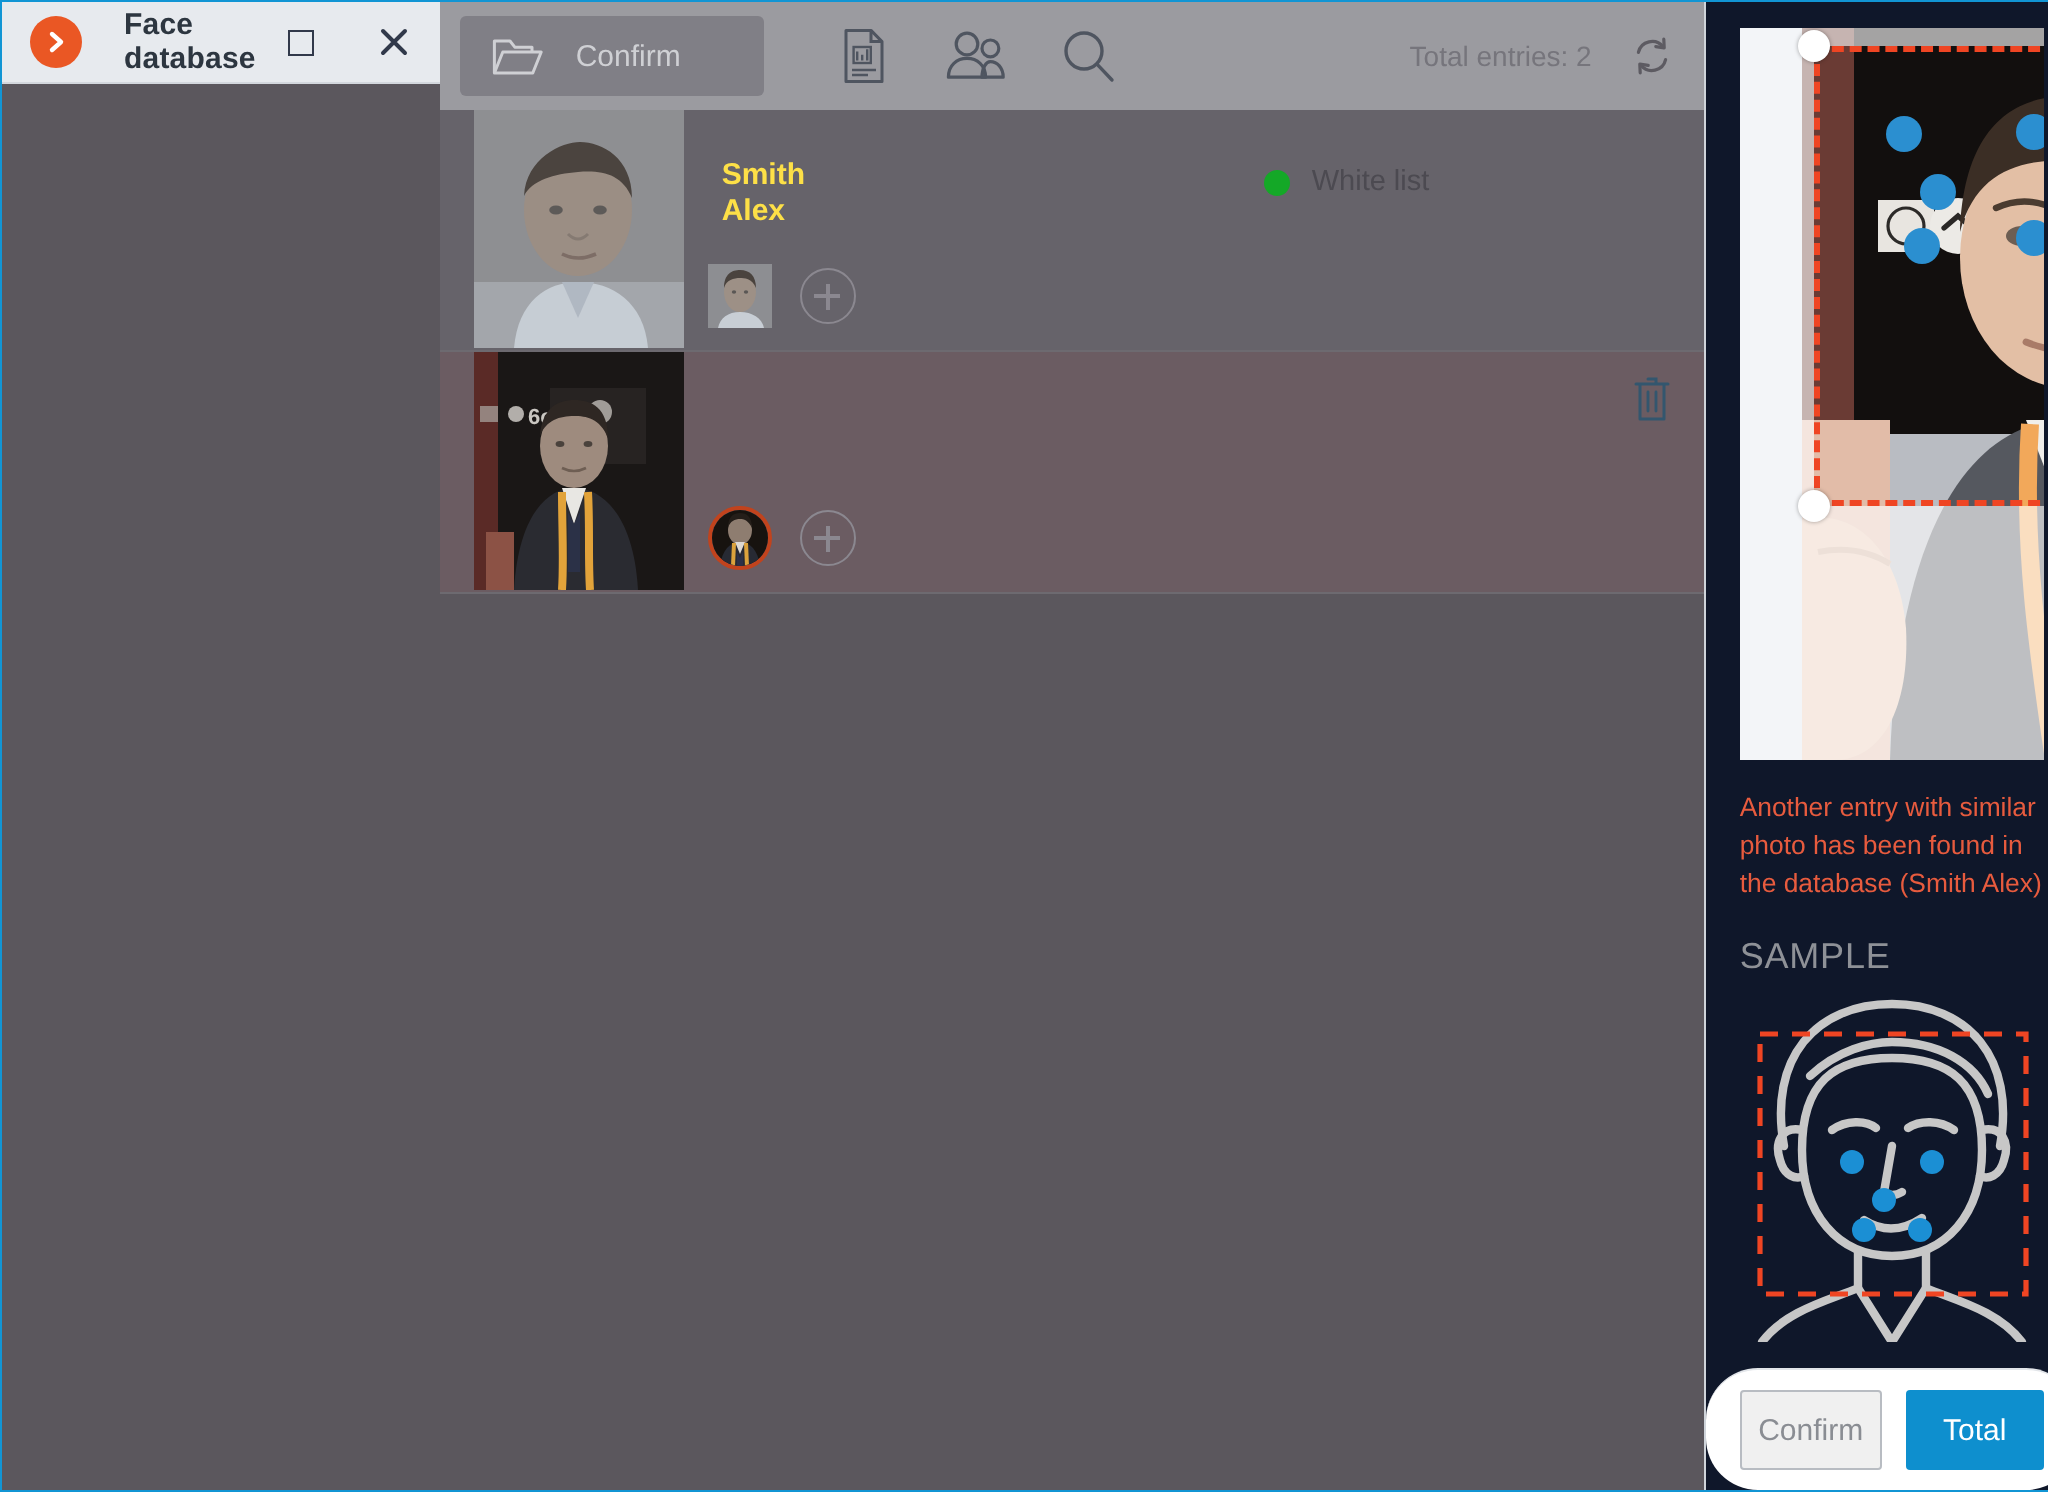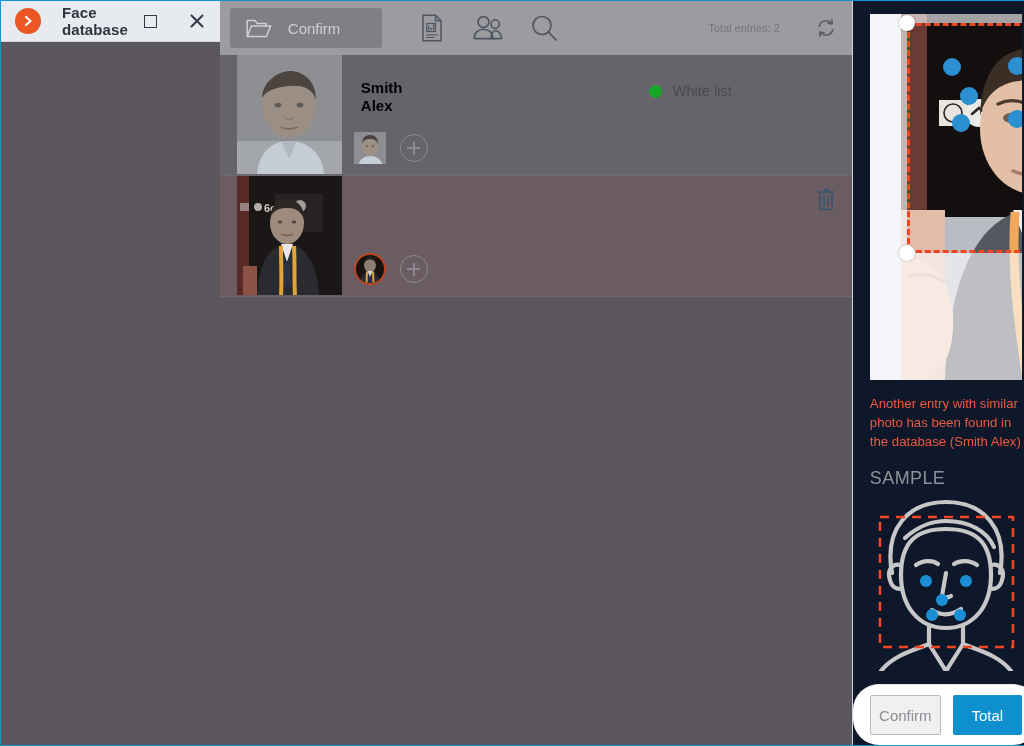--- a/index.html
+++ b/index.html
@@ -99,23 +99,23 @@
     display: flex; align-items: center; justify-content: center;
     cursor: default;
   }
   .tb-icon.first { margin-left: 22px; }
   .tb-right {
     margin-left: auto;
     display: flex;
     align-items: center;
   }
   .total-entries {
-    font-size: 11px;
+    font-size: 14px;
     color: #76757c;
-    margin-right: 32px;
+    margin-right: 16px;
   }
   .refresh-btn {
     width: 28px; height: 28px;
     display: flex; align-items: center; justify-content: center;
     cursor: default;
   }
 
   
   .entry-list { flex: 1 1 auto; overflow: hidden; }
 
@@ -139,29 +139,29 @@
 
   .entry-main {
     flex: 1 1 auto;
     position: relative;
     padding-left: 19px;
   }
   .person-name {
     margin-top: 24px;
     font-size: 15px;
     font-weight: bold;
-    color: #000000;
+    color: #fde047;
     line-height: 18px;
     width: 120px;
     white-space: pre-line;
   }
   .list-badge {
     position: absolute;
     top: 28px;
-    left: 307px;
+    left: 290px;
     display: flex;
     align-items: center;
   }
   .dot {
     width: 13px; height: 13px;
     border-radius: 50%;
     background: #14a827;
   }
   .badge-label {
     margin-left: 11px;

